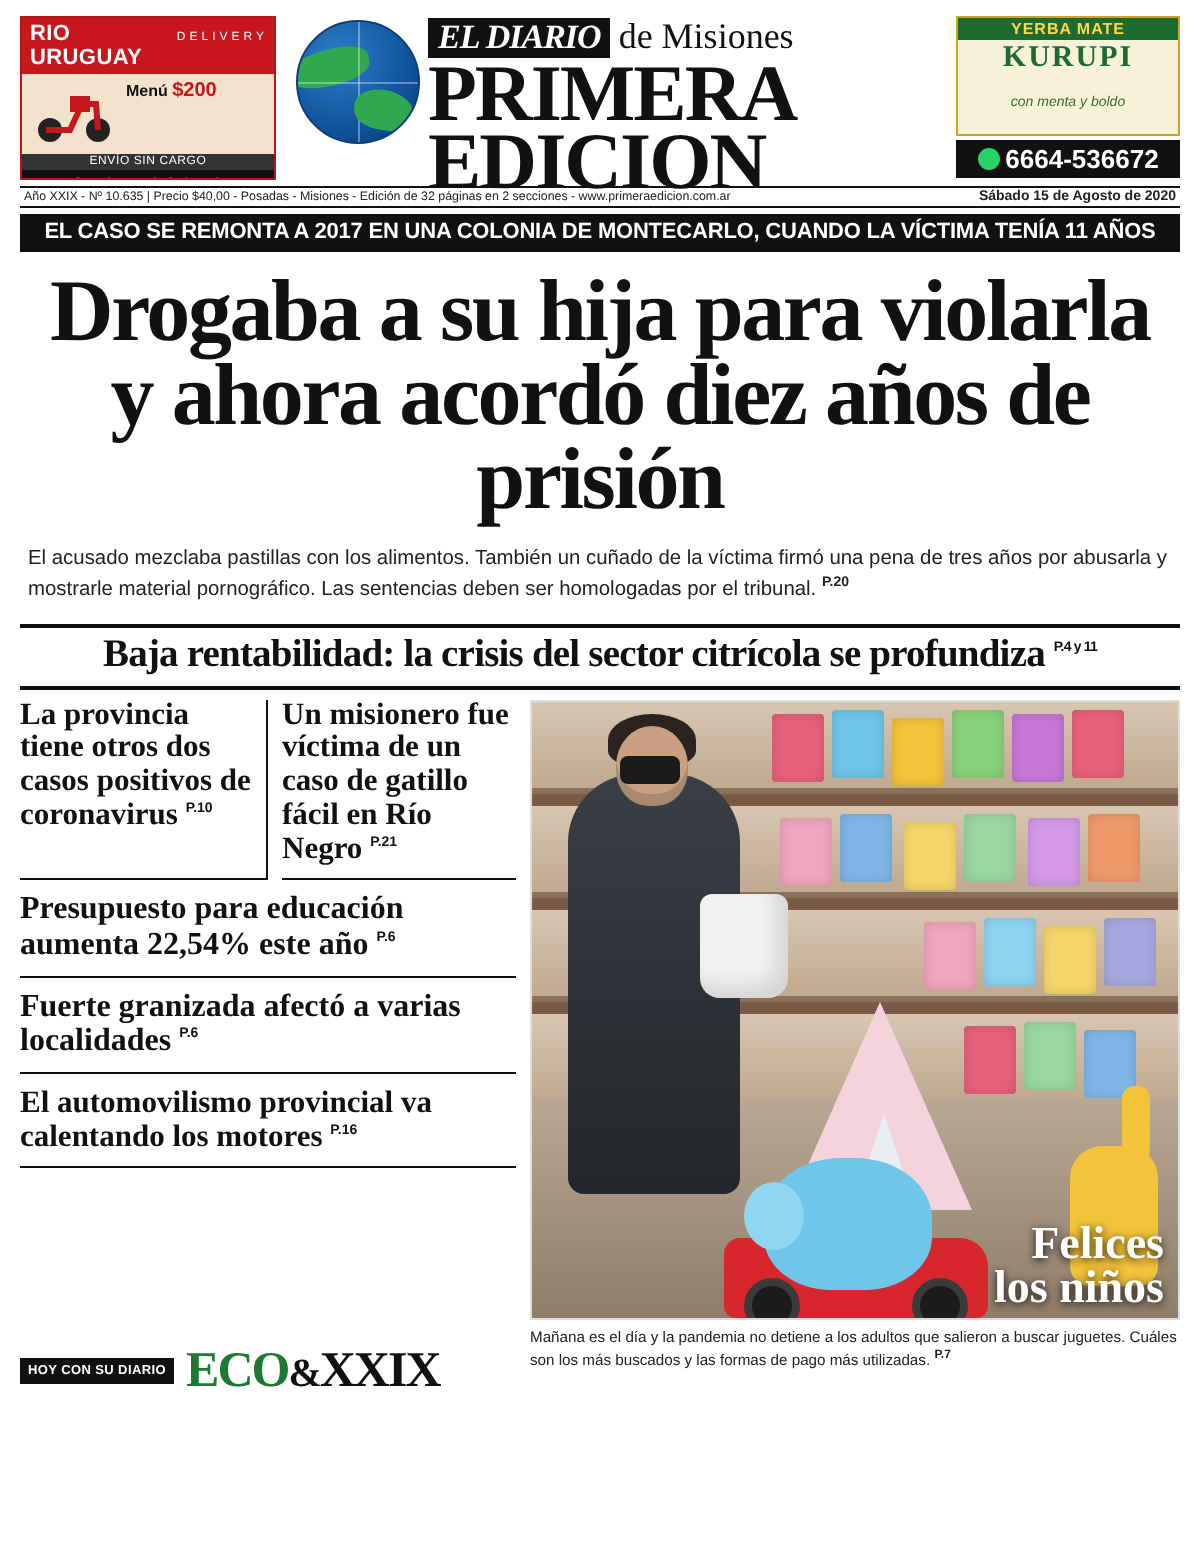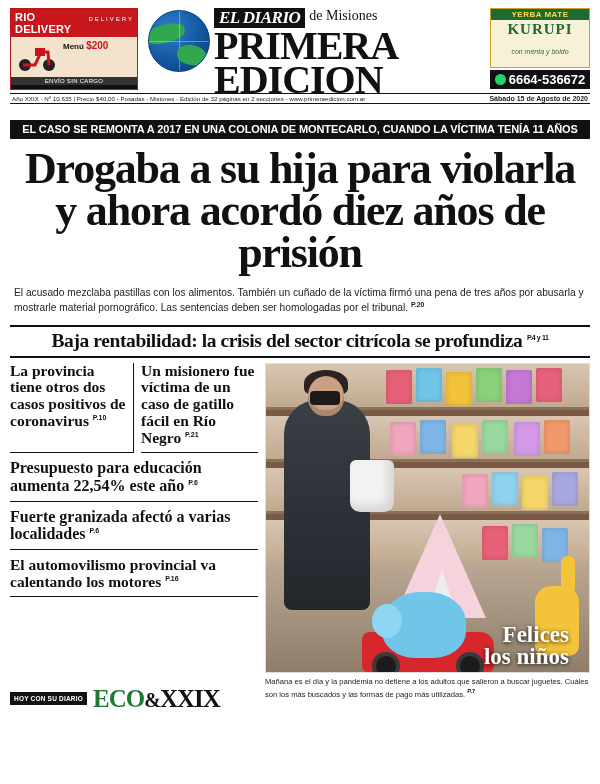--- a/index.html
+++ b/index.html
@@ -92,41 +92,41 @@
   }
   .globe .meridian {
     position:absolute; left:50%; top:0; width:1px; height:100%;
     background: rgba(255,255,255,.35);
   }
   .globe .equator {
     position:absolute; top:50%; left:0; width:100%; height:1px;
     background: rgba(255,255,255,.35);
   }
   .brandblock { flex: 1; }
-  .eldiario-row { display: flex; align-items: flex-start; gap: 4px; }
+  .eldiario-row { display: flex; align-items: center; gap: 4px; }
   .eldiario {
     background: #111; color: #fff; font-weight: bold; font-style: italic;
     font-size: 17px; padding: 0 5px; letter-spacing: -0.5px;
     font-family: "Liberation Serif", serif;
   }
   .demisiones {
     font-family: "Liberation Serif", serif;
-    font-size: 14px; color: #111;
+    font-size: 18px; color: #111;
   }
   .primera, .edicion {
     font-family: "Liberation Serif", serif;
     font-weight: bold; color: #111;
     line-height: .86;
     letter-spacing: -1px;
   }
   .primera { font-size: 40px; margin-top: 1px; }
   .edicion { font-size: 40px; }
 
   .ad-right {
-    width: 100px;
+    width: 112px;
     display: flex; flex-direction: column; gap: 2px;
   }
   .kurupi {
     border: 1px solid #c9a227;
     background: #f7f1d8;
     height: 60px; position: relative; overflow: hidden;
     display:flex; flex-direction:column; align-items:center; justify-content:flex-start;
   }
   .kurupi .k-top {
     background:#1d6b2f; color:#ffd84d; font-weight:bold; font-size:8px;
@@ -154,21 +154,21 @@
     margin-top: 3px; padding: 1px 2px;
     font-size: 6.2px; color: #222;
   }
   .editionbar .right { font-weight: bold; font-size: 7px; }
 
   
   .kicker {
     background: #111; color: #fff;
     font-weight: bold; font-size: 11px;
     text-align: center; padding: 3px 0 4px 0;
-    margin-top: 16px;
+    margin-top: 3px;
     letter-spacing: -.1px;
   }
 
   
   .headline {
     font-family: "Liberation Serif", serif;
     font-weight: bold;
     font-size: 44px;
     line-height: .96;
     text-align: center;
@@ -264,21 +264,21 @@
 
   
   .photo {
     position: relative;
     width: 100%; height: 310px;
     overflow: hidden;
     background: #7a5a46;
     border: 1px solid #ddd;
   }
   .photo .felices {
-    position: absolute; right: 20px; bottom: 4px;
+    position: absolute; right: 7px; bottom: 4px;
     color: #fff;
     font-family: "Liberation Serif", serif;
     font-weight: bold;
     font-size: 23px;
     line-height: .95;
     text-align: right;
     text-shadow: 0 1px 4px rgba(0,0,0,.85);
   }
   .caption {
     font-size: 7.6px;
@@ -365,21 +365,21 @@
 </style>
 </head>
 <body>
 
 <div class="page">
 
   <div class="masthead">
 
     <div class="ad-left">
       <div class="ad-band">
-        <span>RIO DELIVERY</span>
+        <span>RIO URUGUAY</span>
         <span class="delivery">DELIVERY</span>
       </div>
       <div class="ad-body">
         <div class="ad-scooter">
           <svg width="44" height="34" viewBox="0 0 44 34" aria-hidden="true">
             <circle cx="10" cy="25" r="6" fill="#222"></circle>
             <circle cx="34" cy="25" r="6" fill="#222"></circle>
             <path d="M8 25 L20 25 L26 12 L33 12 L34 25" stroke="#c8161d" stroke-width="3" fill="none"></path>
             <rect x="20" y="8" width="10" height="8" fill="#c8161d"></rect>
           </svg>

